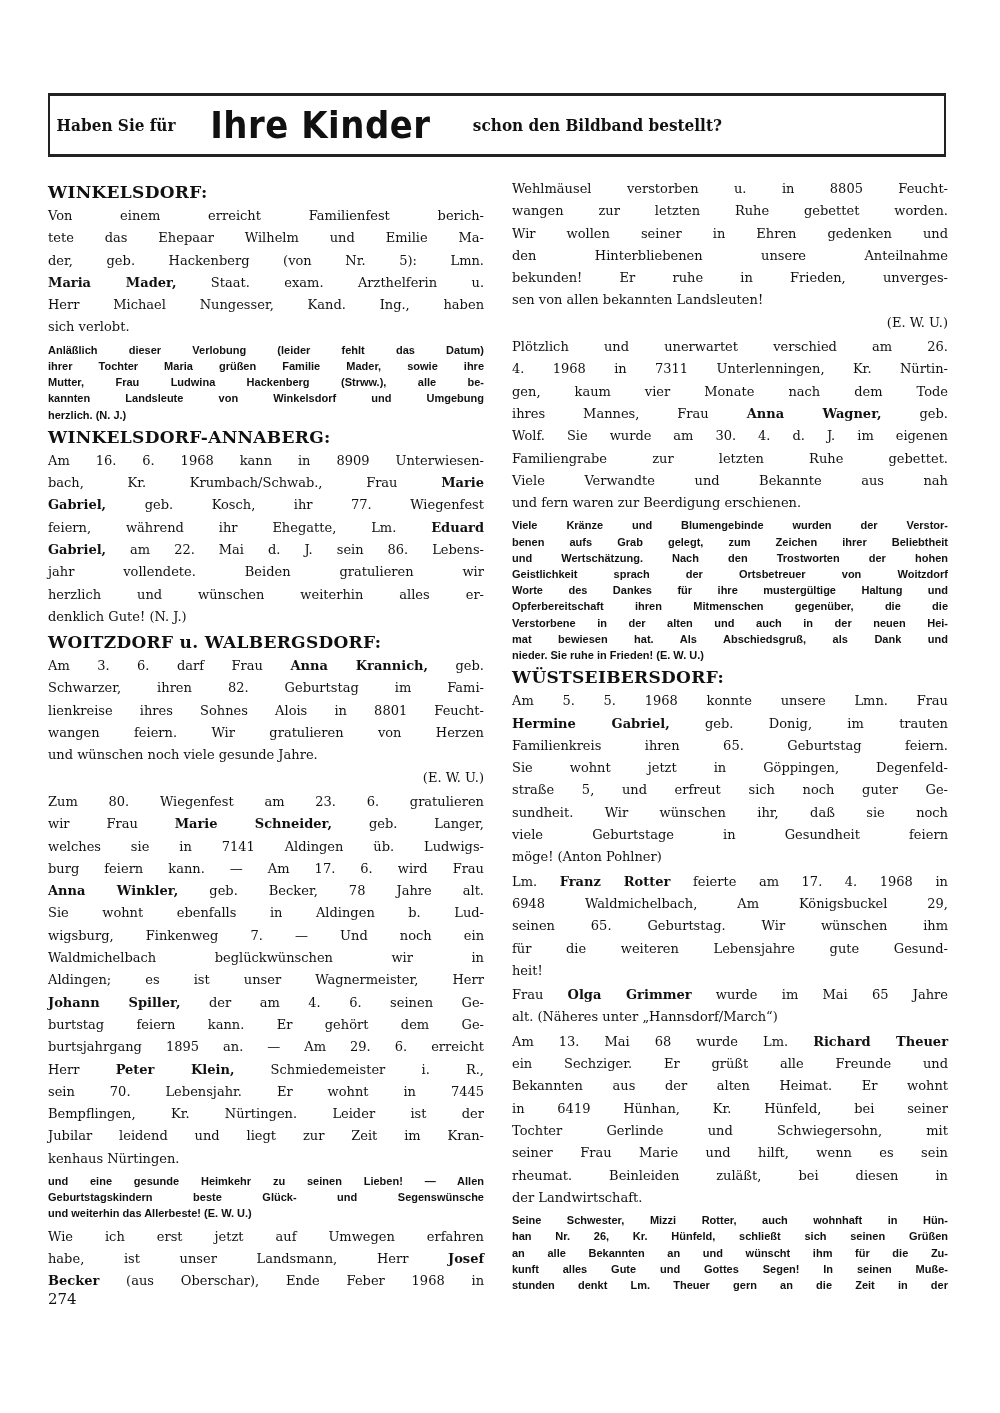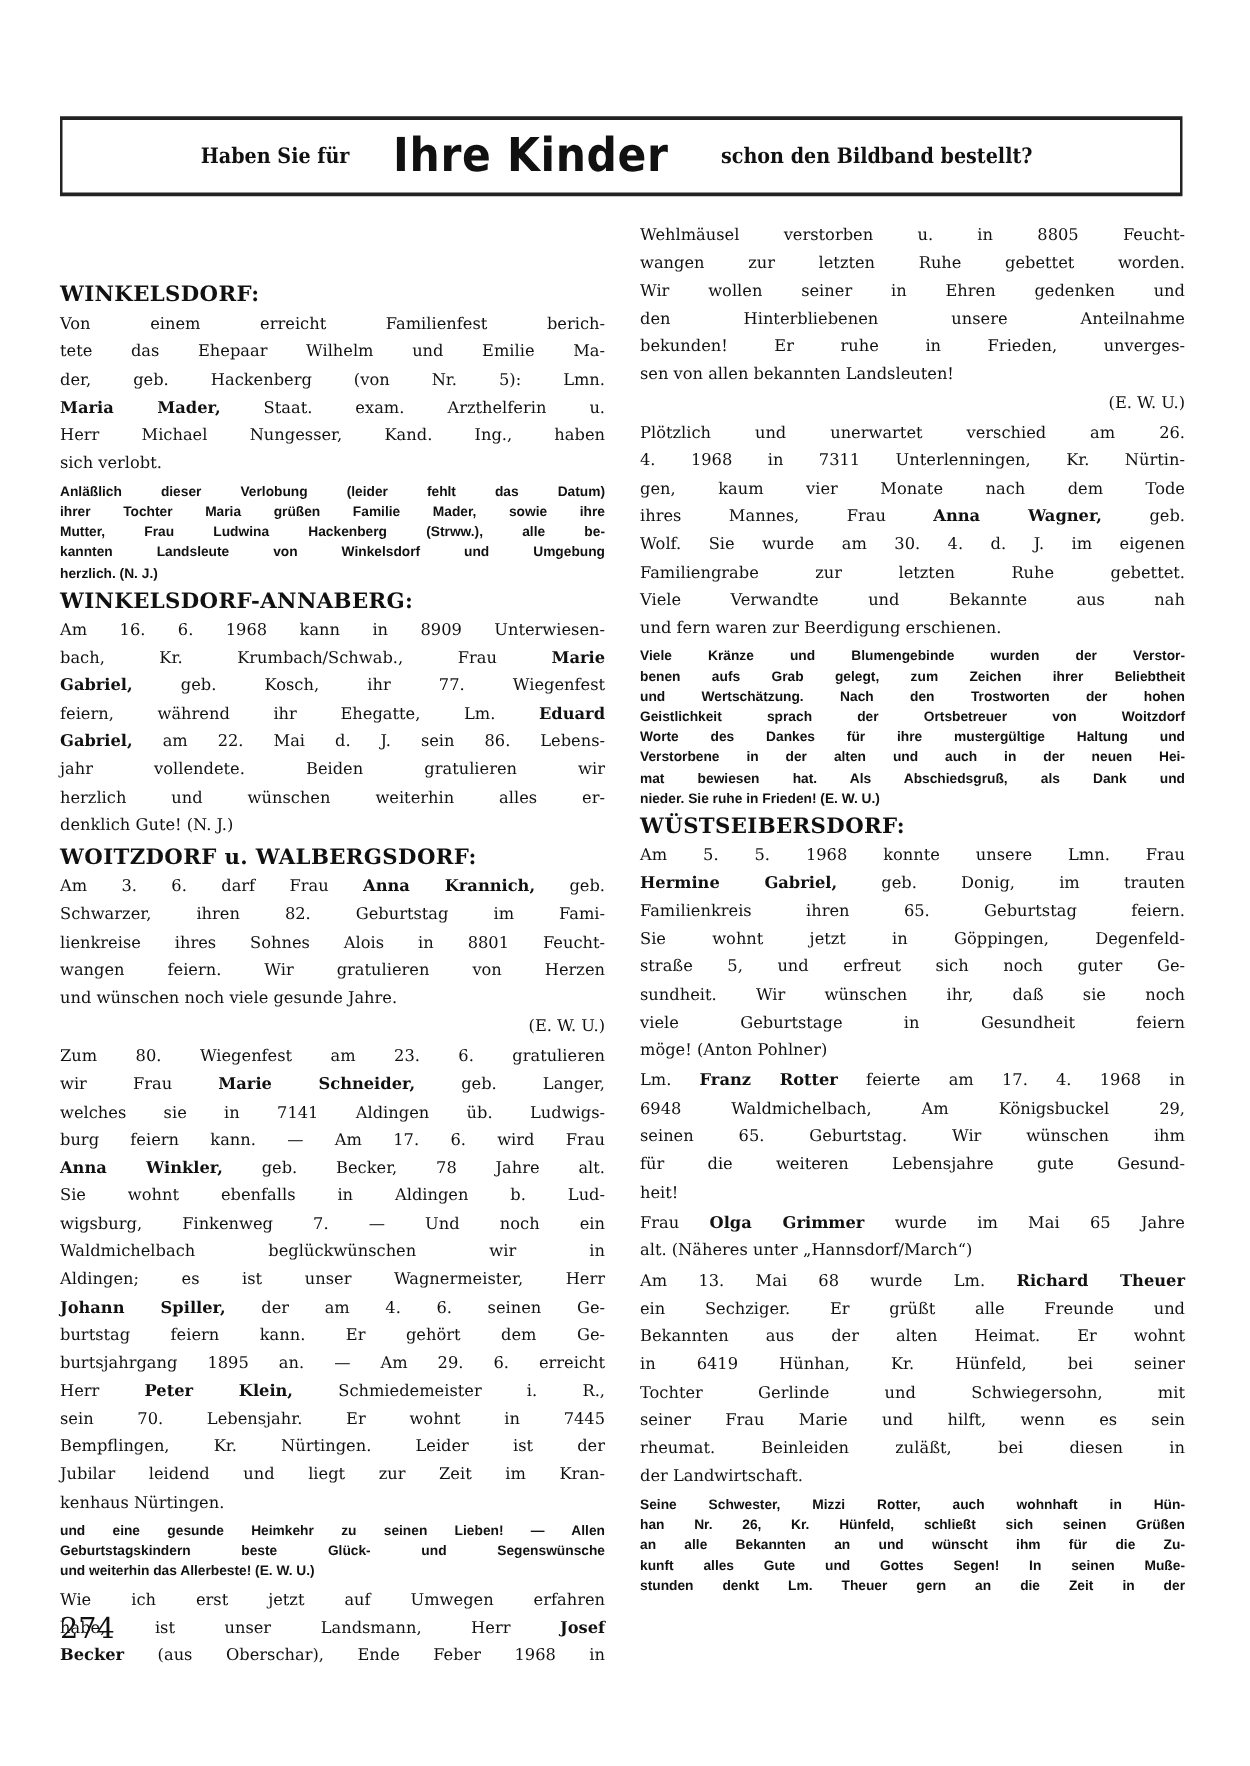--- a/index.html
+++ b/index.html
@@ -2,26 +2,26 @@
 <html><head>
 <meta charset="utf-8">
 <style>
   html, body { margin: 0; padding: 0; background: #ffffff; }
   body { width: 1000px; height: 1413px; position: relative; overflow: hidden; color: #111; }
   .banner {
     position: absolute; left: 48px; top: 93px; width: 898px; height: 64px;
     border-top: 3px solid #222; border-bottom: 3px solid #222;
     border-left: 2px solid #222; border-right: 2px solid #222;
     box-sizing: border-box;
-    display: flex; align-items: center; justify-content: center; gap: 28px;
+    display: flex; align-items: center; justify-content: flex-start; gap: 28px;
   }
   .banner .small { font-family: "DejaVu Serif", serif; font-weight: bold; font-size: 17px; letter-spacing: 0; transform: scaleX(0.9); }
   .banner .big { font-family: "DejaVu Sans", sans-serif; font-weight: bold; font-size: 34px; letter-spacing: 0.5px; transform: scaleY(1.1); }
   .col { position: absolute; top: 178px; width: 436px; }
-  .col.left { left: 48px; margin-top: 44px; }
+  .col.left { left: 48px; }
   .col.right { left: 512px; }
   .hd {
     font-family: "DejaVu Serif", serif; font-weight: bold; font-size: 17px;
     margin: 4px 0 3px 0; letter-spacing: 0.3px;
   }
   .p {
     font-family: "DejaVu Serif", serif; font-size: 13px; line-height: 22.3px;
     margin: 0 0 2px 0; text-align: justify;
   }
   .p .ln { display: block; text-align: justify; text-align-last: justify; white-space: nowrap; }
@@ -29,21 +29,21 @@
   .p .ln.r { text-align-last: right; }
   .s {
     font-family: "Liberation Sans", sans-serif; font-weight: bold; font-size: 11px; line-height: 16.2px;
     margin: 3px 0 4px 0; transform-origin: left top;
   }
   .s .ln { display: block; text-align: justify; text-align-last: justify; white-space: nowrap; }
   .s .ln.last { text-align-last: left; }
   b { font-weight: bold; }
   .pageno {
     position: absolute; left: 48px; top: 1290px;
-    font-family: "DejaVu Serif", serif; font-size: 23px;
+    font-family: "DejaVu Serif", serif; font-size: 15px;
   }
 </style>
 </head>
 <body>
 
 <div class="banner">
   <span class="small">Haben Sie für</span>
   <span class="big">Ihre Kinder</span>
   <span class="small">schon den Bildband bestellt?</span>
 </div>
@@ -141,20 +141,21 @@
         <span class="ln">Familiengrabe zur letzten Ruhe gebettet.</span>
         <span class="ln">Viele Verwandte und Bekannte aus nah</span>
         <span class="ln last">und fern waren zur Beerdigung erschienen.</span>
       </div>
       <div class="s">
         <span class="ln">Viele Kränze und Blumengebinde wurden der Verstor-</span>
         <span class="ln">benen aufs Grab gelegt, zum Zeichen ihrer Beliebtheit</span>
         <span class="ln">und Wertschätzung. Nach den Trostworten der hohen</span>
         <span class="ln">Geistlichkeit sprach der Ortsbetreuer von Woitzdorf</span>
         <span class="ln">Worte des Dankes für ihre mustergültige Haltung und</span>
+        <span class="ln">Opferbereitschaft ihren Mitmenschen gegenüber, die die</span>
         <span class="ln">Verstorbene in der alten und auch in der neuen Hei-</span>
         <span class="ln">mat bewiesen hat. Als Abschiedsgruß, als Dank und</span>
         <span class="ln last">nieder. Sie ruhe in Frieden! (E. W. U.)</span>
       </div>
     </div>
     <div>
       <div class="hd">WÜSTSEIBERSDORF:</div>
       <div class="p">
         <span class="ln">Am 5. 5. 1968 konnte unsere Lmn. Frau</span>
         <span class="ln"><b>Hermine Gabriel,</b> geb. Donig, im trauten</span>

